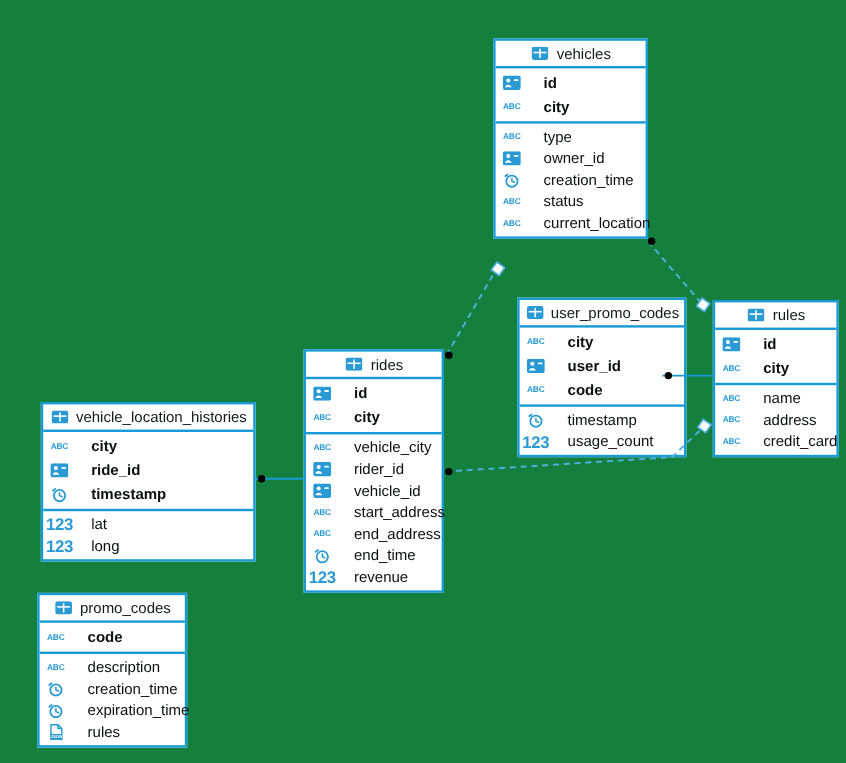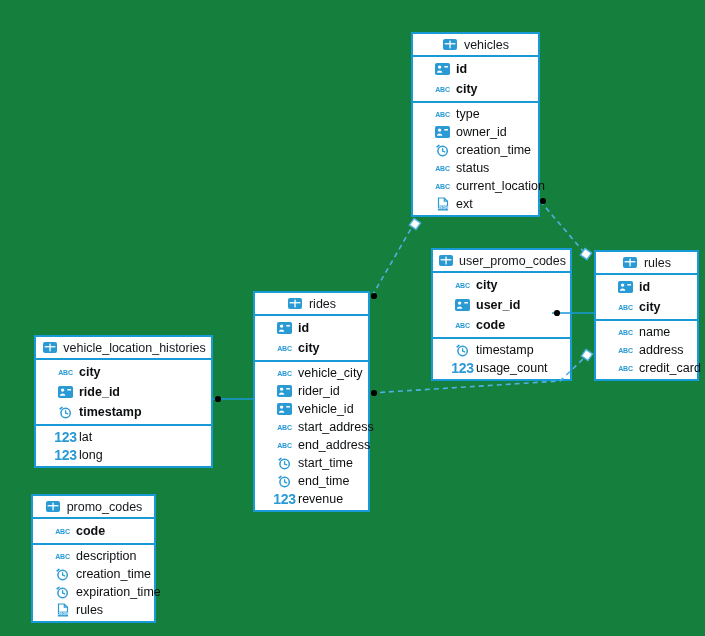--- a/index.html
+++ b/index.html
@@ -13,21 +13,21 @@
     box-sizing:border-box;z-index:2;
   }
   .tbl-header{
     display:flex;align-items:center;justify-content:center;gap:5px;
     height:21px;border-bottom:2px solid var(--blue,#189ad6);
     font-size:12.5px;color:#15181c;padding:0 4px;white-space:nowrap;
   }
   .sec{padding:2px 0;}
   .sec.pk{border-bottom:2px solid var(--blue,#189ad6);}
   .row{
-    display:flex;align-items:center;gap:5px;padding:0 21px;height:20px;
+    display:flex;align-items:center;gap:18px;padding:0 5px;height:20px;
     font-size:12.5px;color:#0c0e10;white-space:nowrap;
   }
   .sec.flds .row{height:18px;font-weight:400;}
   .sec.pk .row{font-weight:700;}
   .ic{width:17px;min-width:17px;display:inline-flex;justify-content:center;align-items:center;}
   .glyph{font-weight:700;color:var(--iconblue,#2a9ad5);line-height:1;}
   .glyph.abc{font-size:7px;letter-spacing:-0.2px;}
   .glyph.num{font-size:14px;letter-spacing:-0.3px;}
 </style>
 </head>
@@ -97,31 +97,20 @@
             <span class="glyph abc">ABC</span>
           </span>
           <span>status</span>
         </div>
         <div class="row">
           <span class="ic">
             <span class="glyph abc">ABC</span>
           </span>
           <span>current_location</span>
         </div>
-        <div class="row">
-          <span class="ic">
-            <svg width="12" height="14" viewBox="0 0 12 14">
-              <path d="M1.5 1 H7.3 L10.5 4.2 V13 H1.5 Z" fill="none" stroke="#2a9ad5" stroke-width="1.2"></path>
-              <path d="M7.3 1 V4.2 H10.5" fill="none" stroke="#2a9ad5" stroke-width="1.2"></path>
-              <rect x="1" y="8.6" width="10" height="4.2" fill="#2a9ad5"></rect>
-              <text x="6" y="12" text-anchor="middle" font-size="3.6" font-weight="700" fill="#fff" font-family="Liberation Sans,sans-serif">JSON</text>
-            </svg>
-          </span>
-          <span>ext</span>
-        </div>
       </div>
     </div>
     <div class="tbl" style="left: 411px; top: 248px; width: 141px; margin-left: 20px;">
       <div class="tbl-header">
         <span class="ic">
           <svg width="14" height="11" viewBox="0 0 14 11">
             <rect x="0" y="0" width="14" height="11" rx="2" fill="#2a9ad5"></rect>
             <rect x="1.6" y="4.1" width="10.8" height="1.3" fill="#fff"></rect>
             <rect x="6.4" y="1.6" width="1.3" height="7.8" fill="#fff"></rect>
           </svg>
@@ -286,30 +275,20 @@
           <span class="ic">
             <span class="glyph abc">ABC</span>
           </span>
           <span>start_address</span>
         </div>
         <div class="row">
           <span class="ic">
             <span class="glyph abc">ABC</span>
           </span>
           <span>end_address</span>
-        </div>
-        <div class="row">
-          <span class="ic">
-            <svg width="13" height="13" viewBox="0 0 13 13">
-              <circle cx="6.6" cy="7" r="4.7" fill="none" stroke="#2a9ad5" stroke-width="1.5"></circle>
-              <path d="M6.6 4.7 L6.6 7 L8.7 7.9" fill="none" stroke="#2a9ad5" stroke-width="1.3" stroke-linecap="round"></path>
-              <path d="M1.1 2.9 L3 1.4" stroke="#2a9ad5" stroke-width="1.5" stroke-linecap="round"></path>
-            </svg>
-          </span>
-          <span>start_time</span>
         </div>
         <div class="row">
           <span class="ic">
             <svg width="13" height="13" viewBox="0 0 13 13">
               <circle cx="6.6" cy="7" r="4.7" fill="none" stroke="#2a9ad5" stroke-width="1.5"></circle>
               <path d="M6.6 4.7 L6.6 7 L8.7 7.9" fill="none" stroke="#2a9ad5" stroke-width="1.3" stroke-linecap="round"></path>
               <path d="M1.1 2.9 L3 1.4" stroke="#2a9ad5" stroke-width="1.5" stroke-linecap="round"></path>
             </svg>
           </span>
           <span>end_time</span>

